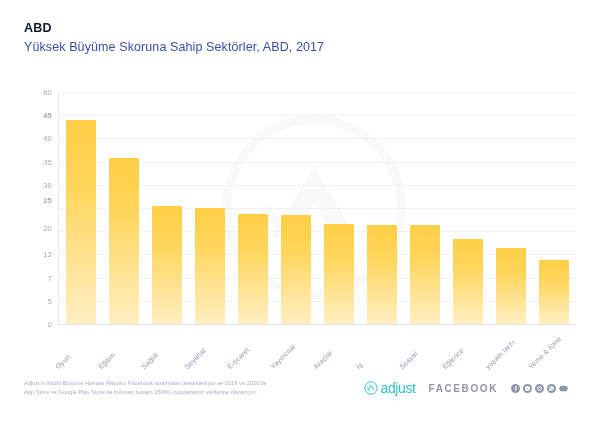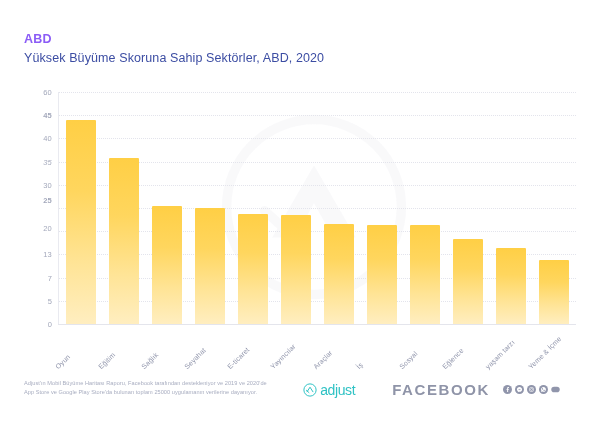--- a/index.html
+++ b/index.html
@@ -7,22 +7,22 @@
   body {
     font-family: "Liberation Sans", sans-serif;
     background:#ffffff;
     color:#2d3e8c;
     position:relative;
   }
 
   
   .header { position:absolute; left:24px; top:20px; }
   .title {
-    font-size:12.5px; font-weight:bold; color:#8b5cf6;
-    letter-spacing:0.2px; line-height:17px;margin-top:11px;
+    font-size:12.5px; font-weight:bold; color:#0f172a;
+    letter-spacing:0.2px; line-height:17px;
   }
   .subtitle {
     font-size:12.5px; font-weight:normal; color:#3c4da3;
     letter-spacing:0.1px; line-height:19px; margin-top:1px;
   }
 
   
   .chart-area {
     position:absolute; left:24px; top:78px;
     width:552px; height:268px;
@@ -96,41 +96,41 @@
   }
 
   
   .footer { position:absolute; left:24px; bottom:18px; width:552px; height:28px; }
   .footnote {
     position:absolute; left:0; top:0; width:330px;
     font-size:5.6px; line-height:8.6px; color:#a8adc0;
     letter-spacing:0.05px;
   }
   .brand {
-    position:absolute; right:16px; top:2px;
+    position:absolute; right:8px; top:2px;
     display:flex; align-items:center; gap:13px;
   }
   .adjust-logo { display:flex; align-items:center; gap:3px; }
   .adjust-mark { width:14px; height:14px; }
   .adjust-word {
     font-size:14px; color:#2fc2c4; letter-spacing:-0.4px;
     font-weight:normal; line-height:14px;
   }
   .fb-word {
-    font-size:15px; color:#8f94a8; letter-spacing:1.6px; font-weight:bold;margin-left:24px;
+    font-size:10px; color:#8f94a8; letter-spacing:1.6px; font-weight:bold;
   }
   .social { display:flex; align-items:center; gap:3px; }
   .social svg { display:block; }
 </style>
 </head>
 <body>
 
 <div class="header">
   <div class="title">ABD</div>
-  <div class="subtitle">Yüksek Büyüme Skoruna Sahip Sektörler, ABD, 2020</div>
+  <div class="subtitle">Yüksek Büyüme Skoruna Sahip Sektörler, ABD, 2017</div>
 </div>
 
 <div class="chart-area">
 
 
   <div class="plot-wrap">
 
     <div class="watermark">
       <svg viewBox="0 0 100 100" width="190" height="190" aria-hidden="true">
         <circle cx="50" cy="50" r="46" fill="none" stroke="#f4f4f7" stroke-width="5"></circle>

